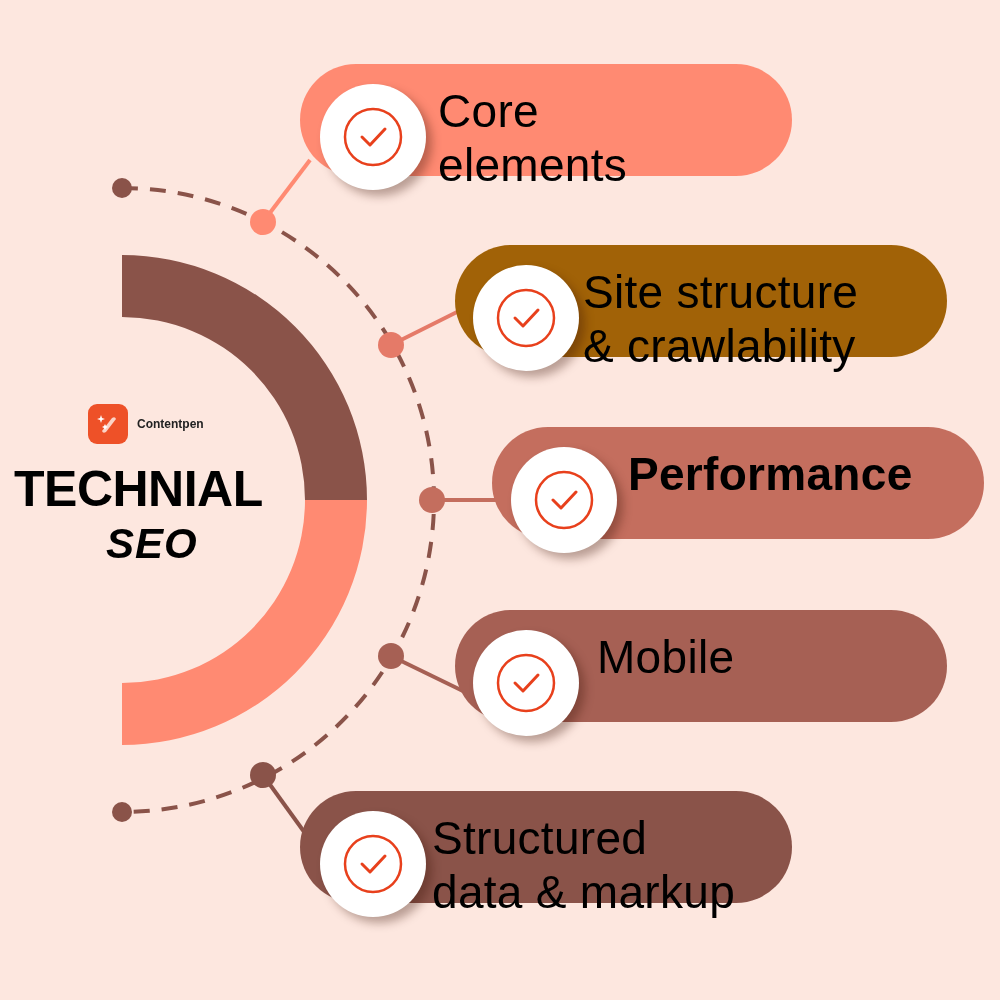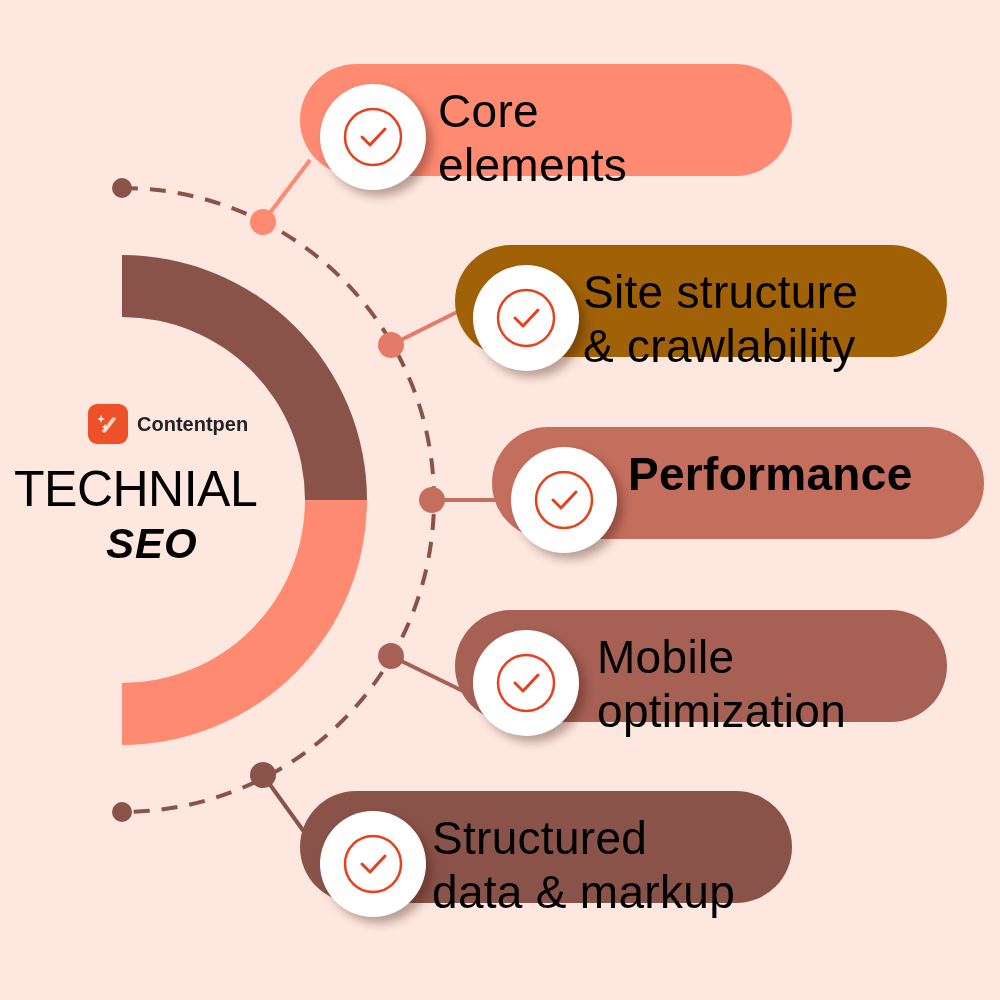--- a/index.html
+++ b/index.html
@@ -3,22 +3,22 @@
 <meta charset="utf-8">
 <style>
   html,body{margin:0;padding:0;}
   body{width:1000px;height:1000px;background:#FDE7DF;position:relative;overflow:hidden;font-family:"Liberation Sans",sans-serif;}
   #canvas{position:absolute;left:0;top:0;}
   .pill{position:absolute;height:112px;border-radius:73px;display:flex;align-items:center;}
   .check{position:absolute;width:106px;height:106px;border-radius:50%;background:#fff;box-shadow:6px 6px 10px rgba(60,20,10,0.35);display:flex;align-items:center;justify-content:center;}
   .pill-label{position:absolute;color:#000;font-size:46px;line-height:54px;font-family:"Liberation Sans",sans-serif;white-space:nowrap;letter-spacing:0.3px;}
   .logo{position:absolute;left:88px;top:404px;display:flex;align-items:center;}
   .logo-badge{width:40px;height:40px;border-radius:9px;background:#EE5128;display:flex;align-items:center;justify-content:center;}
-  .logo-text{margin-left:9px;font-size:20px;color:#222;font-family:"Liberation Sans",sans-serif;font-weight:bold;}
-  .title1{position:absolute;left:14px;top:460px;font-size:50px;font-weight:normal;color:#000;letter-spacing:-0.5px;font-family:"Liberation Sans",sans-serif;}
+  .logo-text{margin-left:9px;font-size:12px;color:#222;font-family:"Liberation Sans",sans-serif;font-weight:bold;}
+  .title1{position:absolute;left:14px;top:460px;font-size:50px;font-weight:bold;color:#000;letter-spacing:-0.5px;font-family:"Liberation Sans",sans-serif;}
   .title2{position:absolute;left:106px;top:520px;font-size:42px;font-weight:bold;font-style:italic;color:#000;font-family:Liberation Sans, sans-serif;letter-spacing:1px;}
 </style>
 </head>
 <body>
 
 <svg id="canvas" width="1000" height="1000" viewBox="0 0 1000 1000">
 
   <path d="M122 255 A245 245 0 0 1 367 500 L305 500 A183 183 0 0 0 122 317 Z" fill="#8A5349"></path>
 
   <path d="M367 500 A245 245 0 0 1 122 745 L122 683 A183 183 0 0 0 305 500 Z" fill="#FF8A72"></path>
@@ -96,21 +96,20 @@
 
 <div class="pill" style="left:455px;top:610px;width:492px;background:#A66054;">
   <div class="check" style="left:18px;top:20px;">
     <svg width="62" height="62" viewBox="0 0 62 62">
         <circle cx="31" cy="31" r="28" fill="none" stroke="#E8401C" stroke-width="2.5"></circle>
         <path d="M20 31 L28 39 L43 23" fill="none" stroke="#E8401C" stroke-width="3" stroke-linecap="round" stroke-linejoin="round"></path>
       </svg>
   </div>
   <div class="pill-label" style="left:142px;top:20px;">
     <div>Mobile</div>
-    <div>optimization</div>
   </div>
 </div>
 
 <div class="pill" style="left:300px;top:791px;width:492px;background:#8A5349;">
   <div class="check" style="left:20px;top:20px;">
     <svg width="62" height="62" viewBox="0 0 62 62">
         <circle cx="31" cy="31" r="28" fill="none" stroke="#E8401C" stroke-width="2.5"></circle>
         <path d="M20 31 L28 39 L43 23" fill="none" stroke="#E8401C" stroke-width="3" stroke-linecap="round" stroke-linejoin="round"></path>
       </svg>
   </div>

